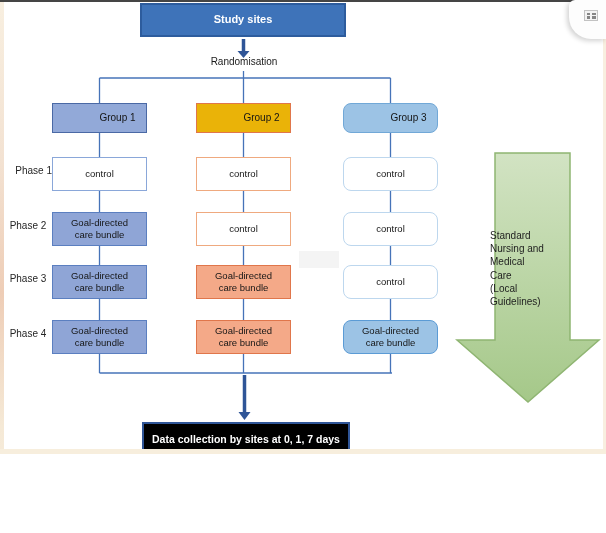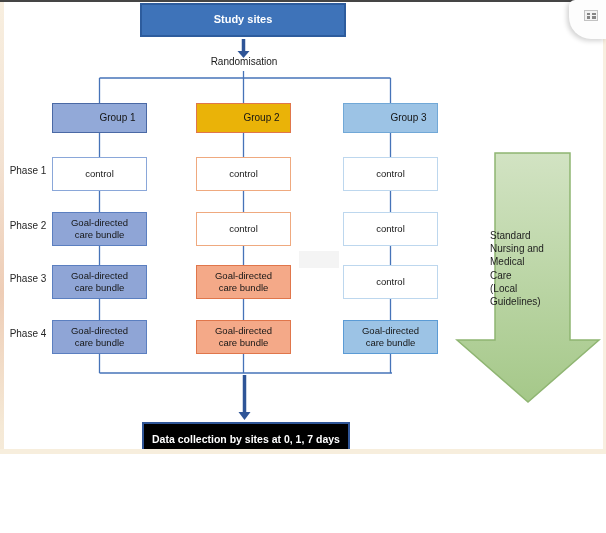--- a/index.html
+++ b/index.html
@@ -35,21 +35,21 @@
   .g3h{background:#9cc3e5;border:1.5px solid #71a8d7;}
 
   .cell{width:95px;font-size:9.5px;color:#151515;padding:16px;}
   .ctrl-g1{background:#fff;border:1.5px solid #8aa7d9;}
   .ctrl-g2{background:#fff;border:1.5px solid #efa97f;}
   .ctrl-g3{background:#fff;border:1.5px solid #bdd7ee;}
   .bund-g1{background:#8fa5d6;border:1.5px solid #5b7fc0;}
   .bund-g2{background:#f4a988;border:1.5px solid #e0764b;}
   .bund-g3{background:#9cc3e5;border:1.5px solid #5b9bd5;}
 
-  .col1{left:52px;} .col2{left:196px;} .col3{left:343px;}
+  .col1{left:52px;} .col2{left:196px;} .col3{left:343px;border-radius:8px;}
   .row1{top:157px;height:31px;} .row2{top:212px;height:31px;}
   .row3{top:265px;height:32px;} .row4{top:320px;height:32px;}
 
   .phase-label{position:absolute;left:4px;width:48px;text-align:center;font-size:10px;color:#262626;z-index:2;}
   .rand-label{position:absolute;left:184px;top:56px;width:120px;text-align:center;font-size:10px;color:#1a1a1a;z-index:2;}
 
   .green-text{position:absolute;left:490px;top:229px;width:86px;font-size:10px;
     color:#1e1e1e;z-index:2;white-space:pre-line;line-height:1.32;}
   .preline{white-space:pre-line;}
 
@@ -114,21 +114,21 @@
   <div class="box group-hdr g1h col1">
     <span>Group 1</span>
   </div>
   <div class="box group-hdr g2h col2">
     <span>Group 2</span>
   </div>
   <div class="box group-hdr g3h col3">
     <span>Group 3</span>
   </div>
 
-  <div class="phase-label" style="top:165px;">Phase 1</div>
+  <div class="phase-label" style="top:165px;text-align:right;">Phase 1</div>
   <div class="phase-label" style="top:220px;">Phase 2</div>
   <div class="phase-label" style="top:273px;">Phase 3</div>
   <div class="phase-label" style="top:328px;">Phase 4</div>
 
   <div class="box cell ctrl-g1 col1 row1">control</div>
   <div class="box cell ctrl-g2 col2 row1">control</div>
   <div class="box cell ctrl-g3 col3 row1">control</div>
 
   <div class="box cell bund-g1 col1 row2">Goal-directed care bundle</div>
   <div class="box cell ctrl-g2 col2 row2">control</div>

